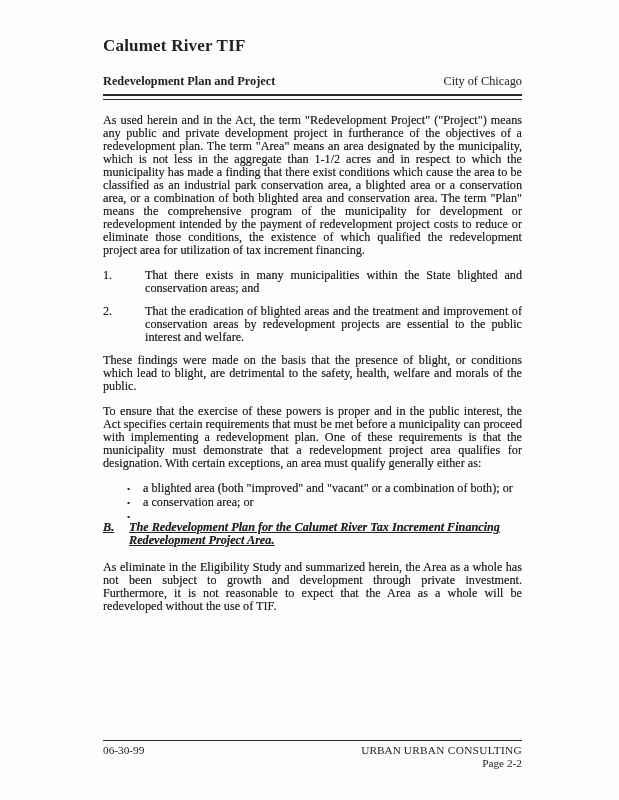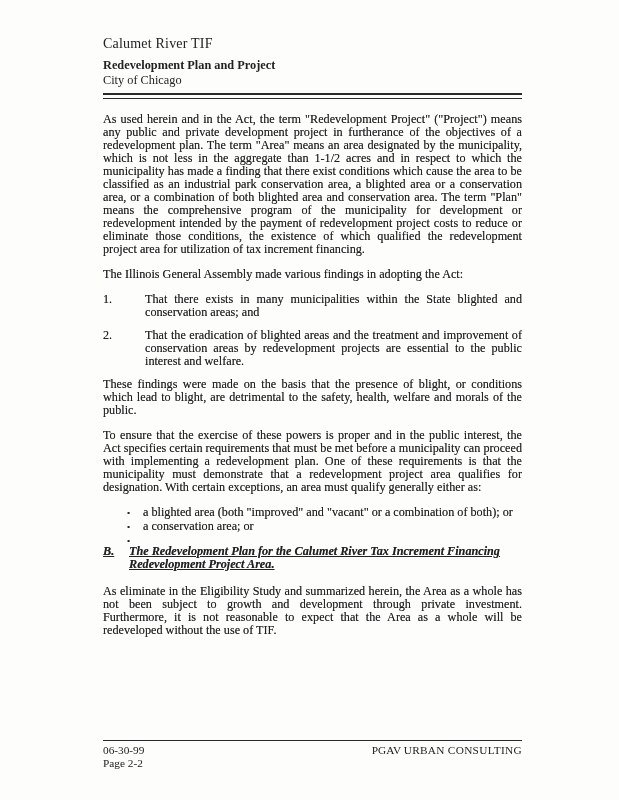--- a/index.html
+++ b/index.html
@@ -16,31 +16,30 @@
     color: #222;
   }
   .sheet {
     position: absolute;
     left: 103px;
     top: 36px;
     width: 419px;
   }
   
   .hdr-line1 {
-    font-size: 14px;
-    font-weight: normal;
+    font-size: 17px;
+    font-weight: bold;
     letter-spacing: 0.2px;
   }
   .hdr-row {
     display: flex;
     justify-content: space-between;
     align-items: baseline;
     font-size: 12.3px;
-    margin-top: 6px;
-    flex-direction: column;
+    margin-top: 18px;
   }
   .hdr-left2 { font-weight: bold; }
   .hdr-right { font-weight: normal; }
   .hdr-rule {
     margin-top: 5px;
     height: 3px;
     border-top: 2px solid #2a2a2a;
     border-bottom: 1px solid #2a2a2a;
   }
   
@@ -104,20 +103,21 @@
     border-top: 1.5px solid #2a2a2a;
     margin-bottom: 3px;
   }
   .ftr-row {
     display: flex;
     justify-content: space-between;
     align-items: center;
   }
   .ftr-firm .firm-bold { font-weight: normal; letter-spacing: 0.3px; }
   .ftr-page {
+    text-align: right;
     margin-top: 1px;
   }
 </style>
 </head>
 <body>
 
 <div class="sheet">
 
   <div>
     <div class="hdr-line1">Calumet River TIF</div>
@@ -125,21 +125,20 @@
       <span class="hdr-left2">Redevelopment Plan and Project</span>
       <span class="hdr-right">City of Chicago</span>
     </div>
     <div class="hdr-rule"></div>
   </div>
 
   <div class="bodytext">
 
     <p class="para">As used herein and in the Act, the term "Redevelopment Project" ("Project") means any public and private development project in furtherance of the objectives of a redevelopment plan. The term "Area" means an area designated by the municipality, which is not less in the aggregate than 1-1/2 acres and in respect to which the municipality has made a finding that there exist conditions which cause the area to be classified as an industrial park conservation area, a blighted area or a conservation area, or a combination of both blighted area and conservation area. The term "Plan" means the comprehensive program of the municipality for development or redevelopment intended by the payment of redevelopment project costs to reduce or eliminate those conditions, the existence of which qualified the redevelopment project area for utilization of tax increment financing.</p>
 
-    <p class="para">The Illinois General Assembly made various findings in adopting the Act:</p>
 
     <div class="num-item">
       <span class="num">1.</span>
       <span>That there exists in many municipalities within the State blighted and conservation areas; and</span>
     </div>
 
     <div class="num-item">
       <span class="num">2.</span>
       <span>That the eradication of blighted areas and the treatment and improvement of conservation areas by redevelopment projects are essential to the public interest and welfare.</span>
     </div>
@@ -171,16 +170,16 @@
     <p class="para"><span>As eliminate in the </span><span class="bold">Eligibility Study</span><span> and summarized herein, the Area as a whole has not been subject to growth and development through private investment. Furthermore, it is not reasonable to expect that the Area as a whole will be redeveloped without the use of TIF.</span></p>
 
   </div>
 
 </div>
 
 <div class="footer">
   <div class="ftr-rule"></div>
   <div class="ftr-row">
     <span>06-30-99</span>
-    <span class="ftr-firm"><span>PGAV </span><span class="firm-bold">URBAN CONSULTING</span></span>
+    <span class="ftr-firm"><span>URBAN </span><span class="firm-bold">URBAN CONSULTING</span></span>
   </div>
   <div class="ftr-page">Page 2-2</div>
 </div>
 
 </body></html>

